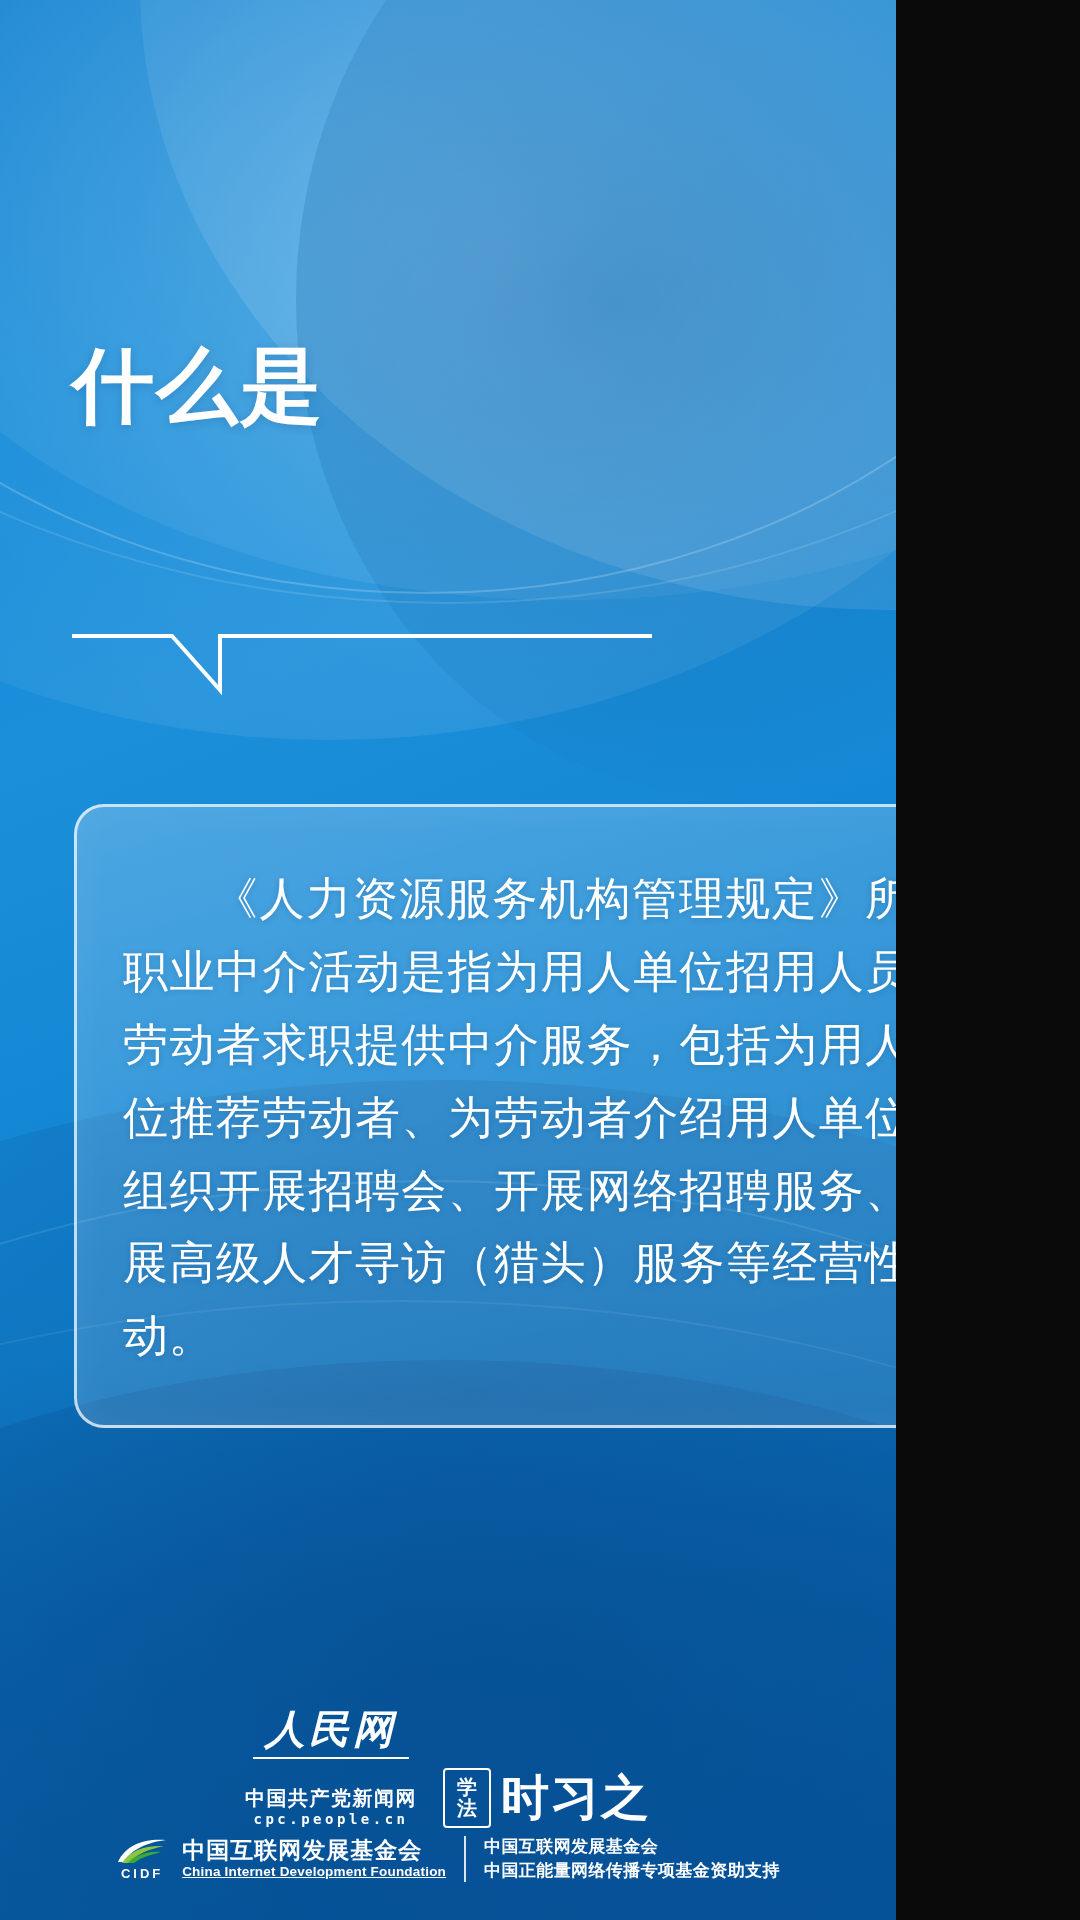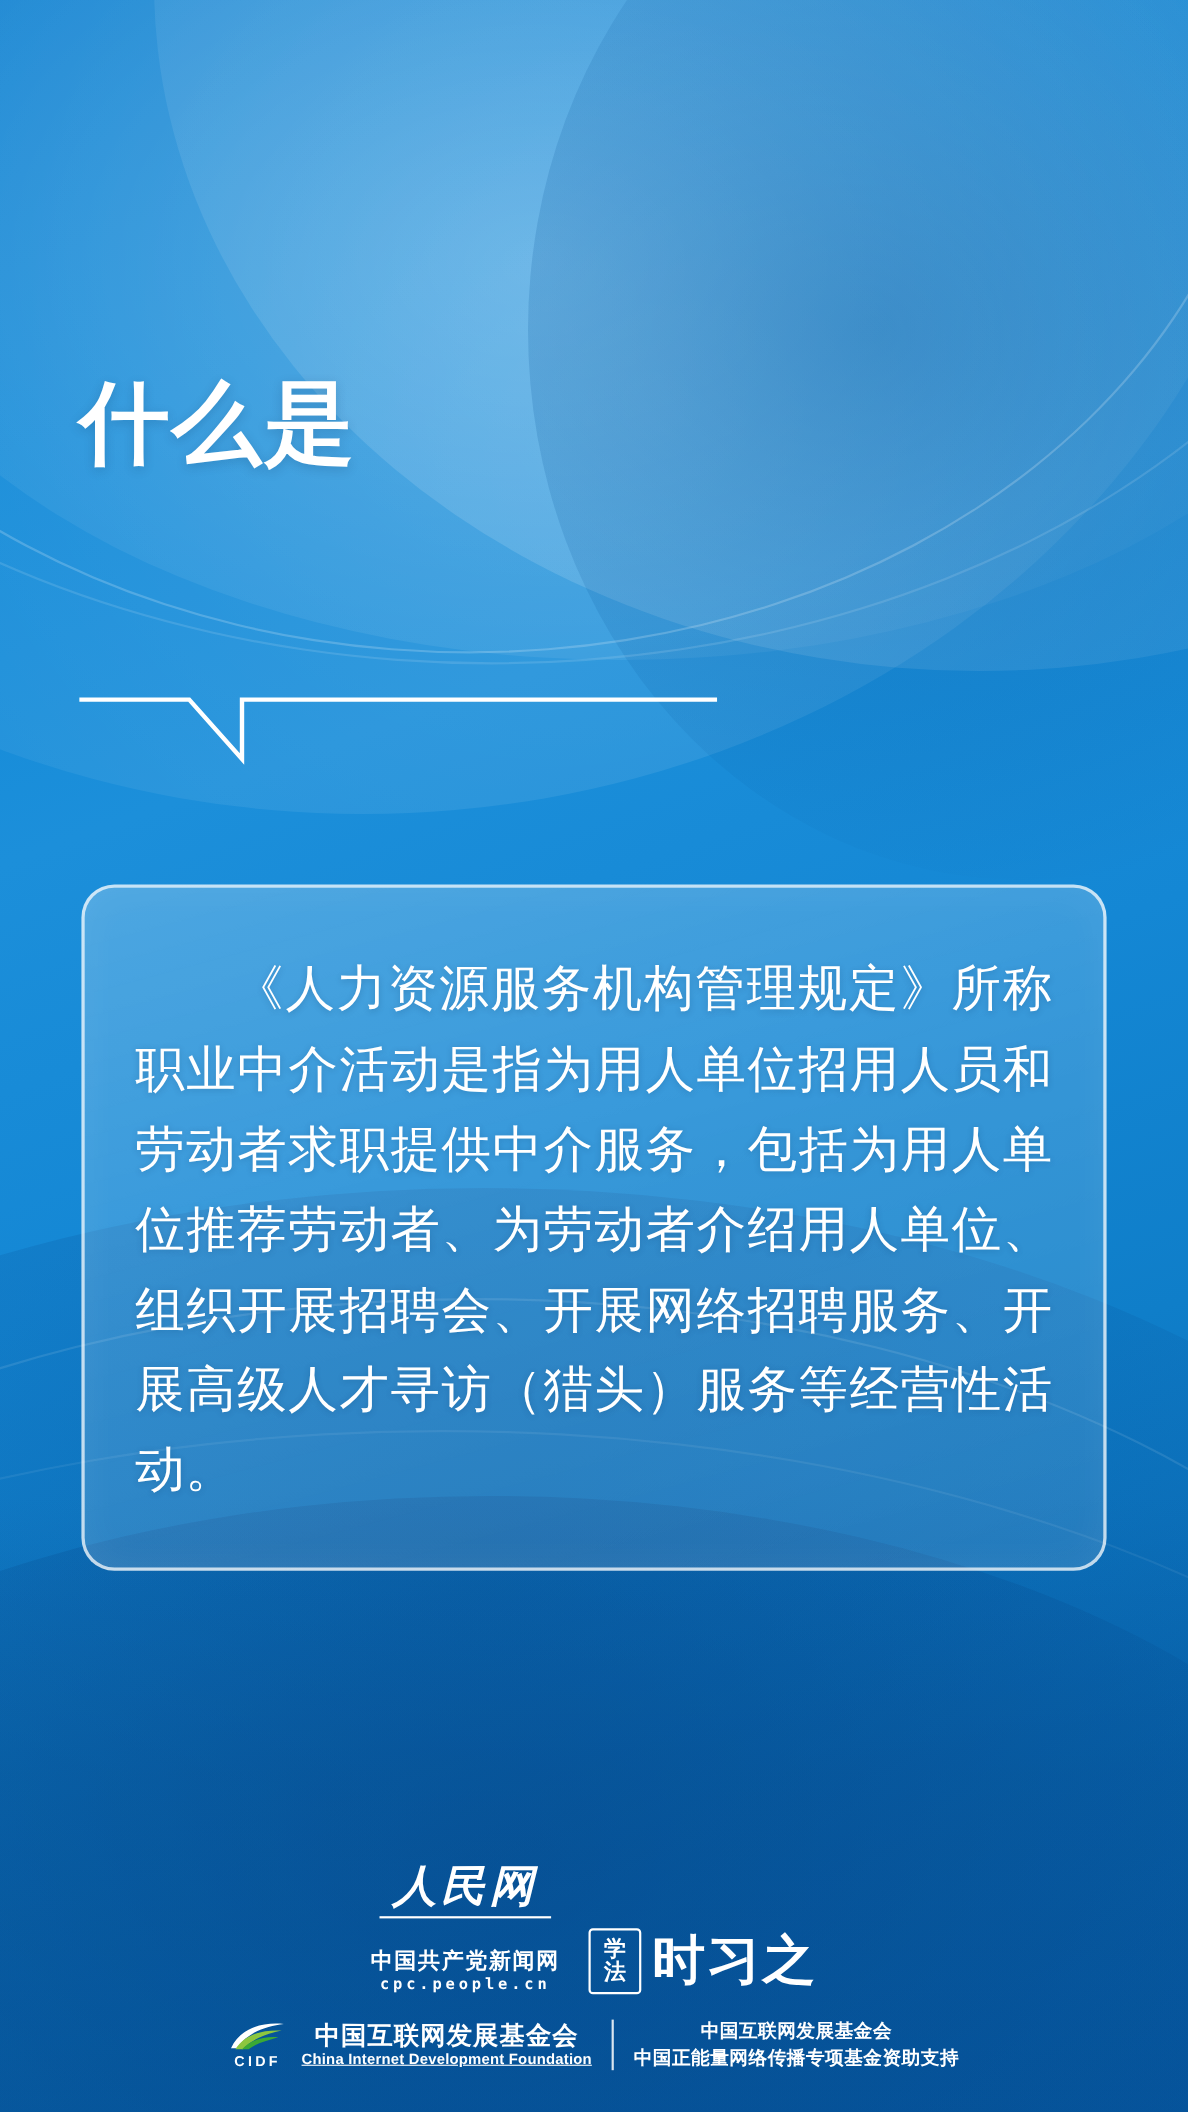--- a/index.html
+++ b/index.html
@@ -2,21 +2,21 @@
 <html><head>
 <meta charset="utf-8">
 <style>
   html, body {
     margin: 0;
     padding: 0;
     background: #0a0a0a;
   }
   #poster {
     position: relative;
-    width: 1080px;
+    width: 896px;
     height: 1920px;
     overflow: hidden;
     font-family: "Liberation Sans", "DejaVu Sans", sans-serif;
     background: linear-gradient(160deg, #0b7fd0 0%, #1089d8 18%, #1c8fda 34%, #1487d4 52%, #0f7ec9 68%, #0a6fba 84%, #0761ae 100%);
   }
 
   
   .bg-layer { position:absolute; inset:0; overflow:hidden; pointer-events:none; }
 
   .swoosh {
@@ -119,22 +119,21 @@
 
   
   .footer {
     position: absolute;
     left: 0; right: 0;
     bottom: 36px;
     z-index: 6;
     display: flex;
     flex-direction: column;
     align-items: center;
-    gap: 22px;
-    text-align: center;
+    gap: 7px;
   }
   .brand-row {
     display: flex;
     align-items: flex-end;
     justify-content: center;
     gap: 26px;
   }
   .rmw {
     display:flex; flex-direction:column; align-items:center;
     color:#fff;

